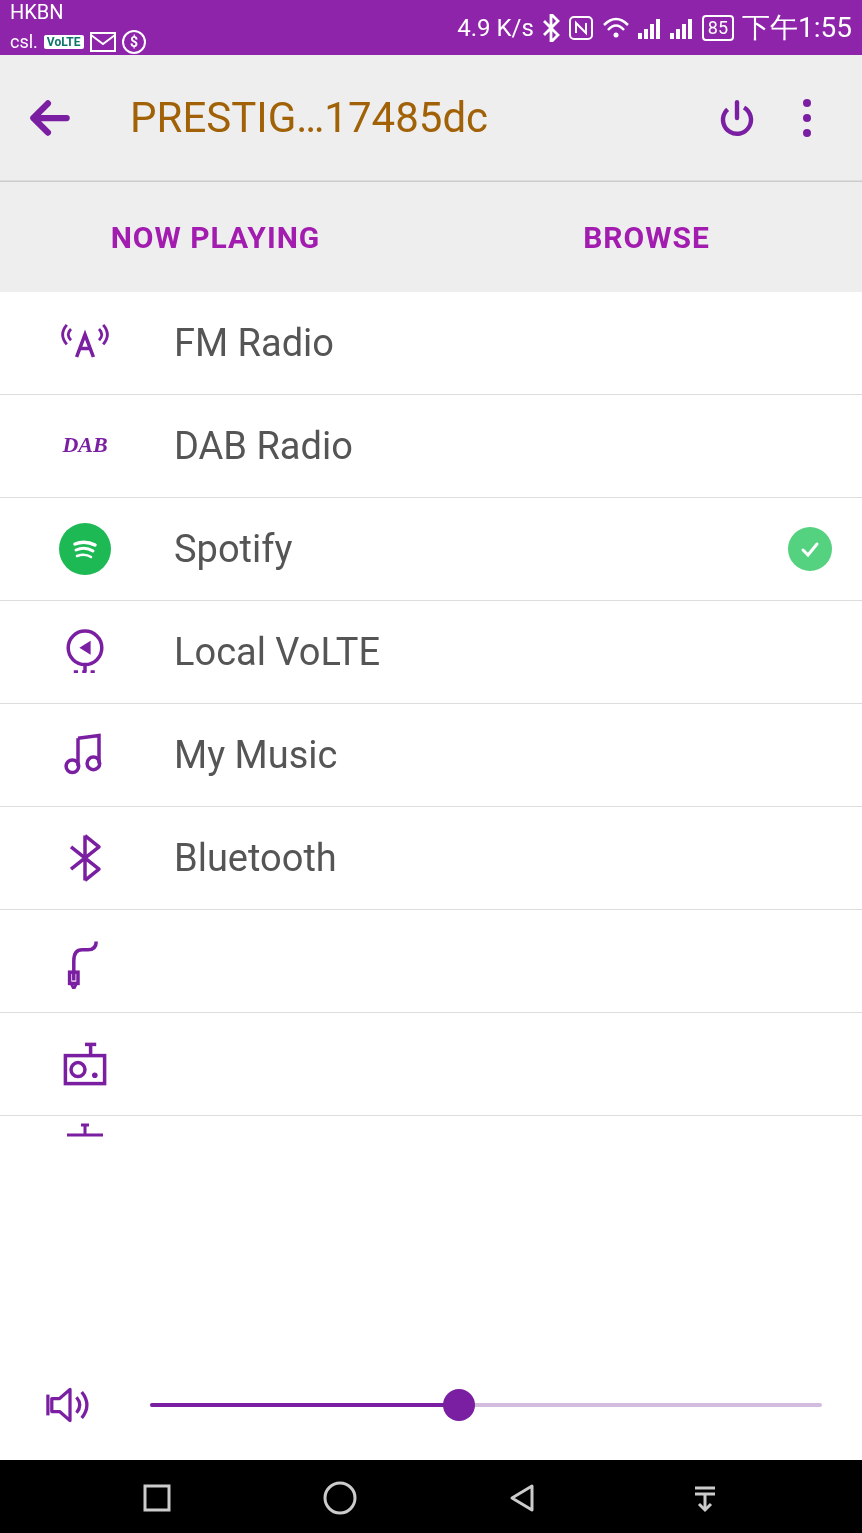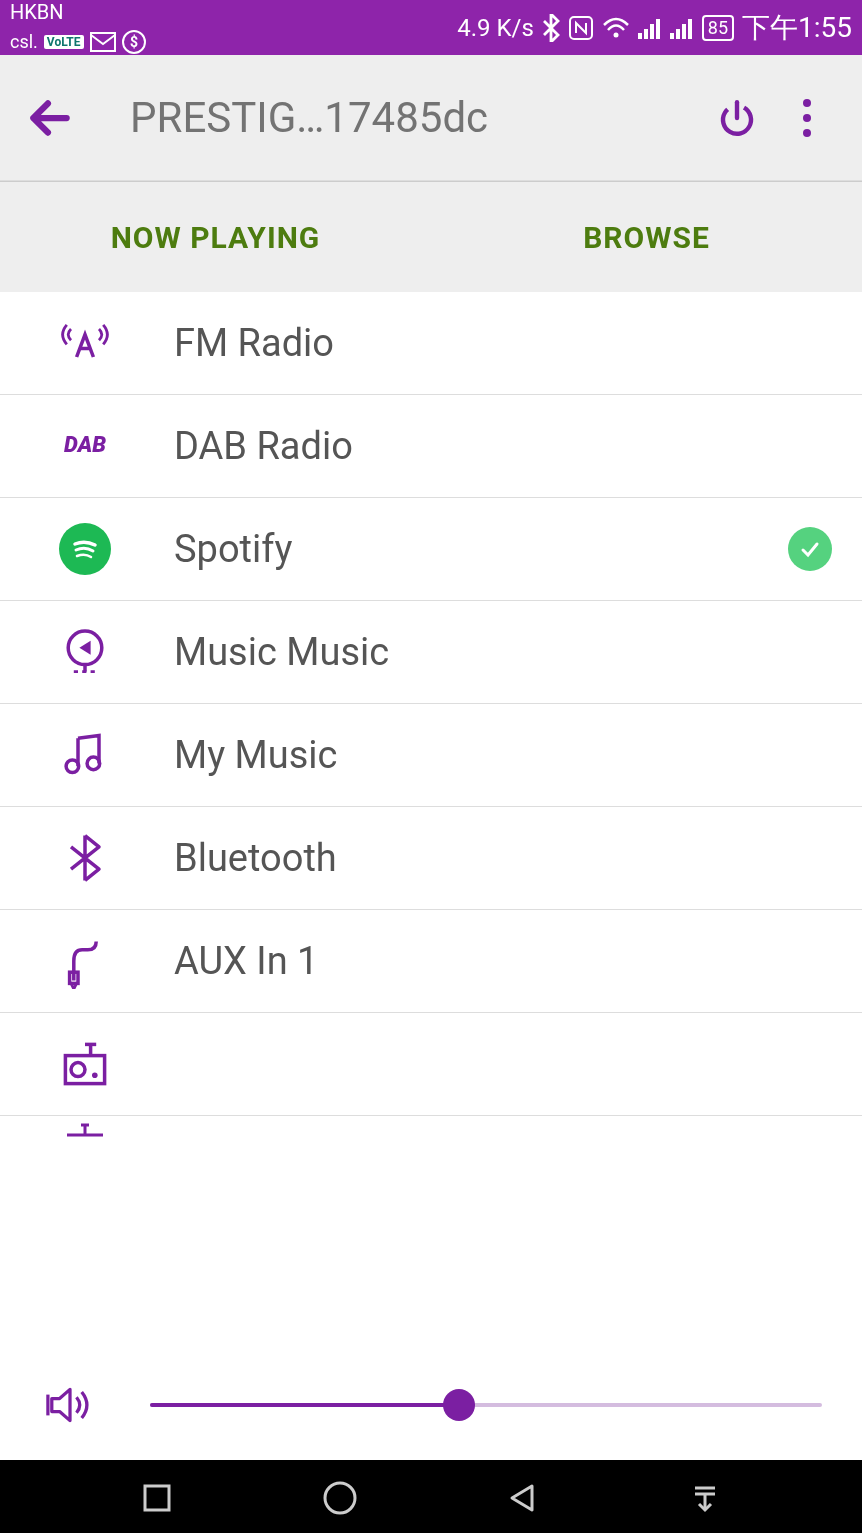--- a/index.html
+++ b/index.html
@@ -53,34 +53,34 @@
   .back-arrow {
     width: 60px; height: 60px;
     display:flex;align-items:center;justify-content:center;
     color:#7b1fa2;
   }
   .header-title {
     flex:1;
     text-align:left;
     padding-left: 50px;
     font-size: 42px;
-    color:#737373;
+    color:#a16207;
   }
   .power-btn, .menu-dots {
     width:70px;height:70px;display:flex;align-items:center;justify-content:center;color:#7b1fa2;
   }
   .tabs {
     height: 110px;
     background: #eeeeee;
     display:flex;
     border-top:1px solid #ccc;
   }
   .tab {
     flex:1;display:flex;align-items:center;justify-content:center;
-    font-size:30px;font-weight:bold;color:#4d7c0f;
+    font-size:30px;font-weight:bold;color:#a21caf;
     letter-spacing:1px;
   }
   .tab.active { color:#7b1fa2; border-bottom:5px solid #7b1fa2; }
   .list {
     background:#fff;
     overflow:hidden;
     height: calc(1533px - 55px - 125px - 110px - 110px - 75px);
   }
   .item {
     height:102px;
@@ -88,20 +88,21 @@
     display:flex;align-items:center;
     padding:0 30px 0 50px;
     color:#555;
     font-size:38px;
     gap:24px;
   }
   .item-icon {
     width:70px;height:70px; display:flex;align-items:center;justify-content:center;
     margin-right:30px;
     color:#4c1d95;
+    font-family:Liberation Serif, serif;
   }
   .item-label { flex:1; }
   .check {
     width:44px;height:44px;border-radius:50%;background:#55d27f;display:flex;align-items:center;justify-content:center;
   }
   .volume-bar {
     height:110px;
     background:#fff;
     display:flex;align-items:center;
     padding:0 40px;
@@ -270,21 +271,21 @@
 
   <div class="item">
     <div class="item-icon">
       <svg width="56" height="56" viewBox="0 0 40 40">
           <circle cx="20" cy="17" r="12" stroke="#7b1fa2" stroke-width="2.5" fill="none"></circle>
           <path d="M16 17 L24 12 L24 22 Z" fill="#7b1fa2"></path>
           <line x1="12" y1="34" x2="28" y2="34" stroke="#7b1fa2" stroke-width="2" stroke-dasharray="3 3"></line>
           <line x1="20" y1="29" x2="20" y2="34" stroke="#7b1fa2" stroke-width="2.5"></line>
         </svg>
     </div>
-    <div class="item-label">Music Music</div>
+    <div class="item-label">Local VoLTE</div>
   </div>
 
   <div class="item">
     <div class="item-icon">
       <svg width="56" height="56" viewBox="0 0 40 40">
           <path d="M15 8 L30 6 V26" stroke="#7b1fa2" stroke-width="2.5" fill="none"></path>
           <path d="M15 8 V28" stroke="#7b1fa2" stroke-width="2.5" fill="none"></path>
           <circle cx="11" cy="28" r="4.5" stroke="#7b1fa2" stroke-width="2.5" fill="none"></circle>
           <circle cx="26" cy="26" r="4.5" stroke="#7b1fa2" stroke-width="2.5" fill="none"></circle>
         </svg>
@@ -302,21 +303,20 @@
   </div>
 
   <div class="item">
     <div class="item-icon">
       <svg width="56" height="56" viewBox="0 0 40 40">
           <path d="M12 34 V20 Q12 12 18 12 H22 Q28 12 28 6" stroke="#7b1fa2" stroke-width="2.5" fill="none"></path>
           <rect x="9" y="28" width="6" height="8" stroke="#7b1fa2" stroke-width="2.5" fill="none"></rect>
           <path d="M10 36 L12 40 L14 36" stroke="#7b1fa2" stroke-width="2" fill="none"></path>
         </svg>
     </div>
-    <div class="item-label">AUX In 1</div>
   </div>
 
   <div class="item">
     <div class="item-icon">
       <svg width="56" height="56" viewBox="0 0 40 40">
           <rect x="6" y="14" width="28" height="20" stroke="#7b1fa2" stroke-width="2.5" fill="none"></rect>
           <circle cx="15" cy="24" r="5" stroke="#7b1fa2" stroke-width="2.5" fill="none"></circle>
           <circle cx="27" cy="28" r="2" fill="#7b1fa2"></circle>
           <line x1="24" y1="14" x2="24" y2="6" stroke="#7b1fa2" stroke-width="2.5"></line>
           <line x1="20" y1="6" x2="28" y2="6" stroke="#7b1fa2" stroke-width="2.5"></line>

